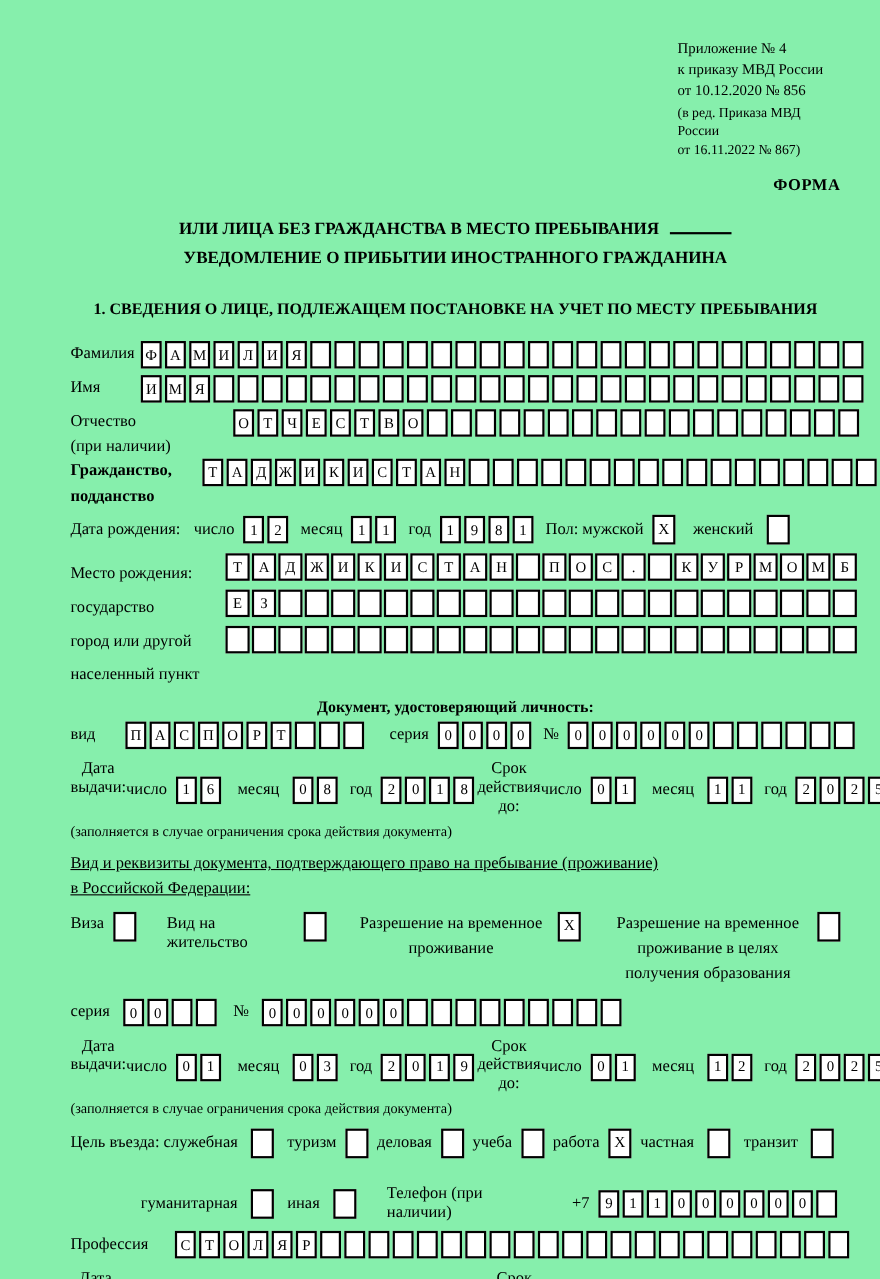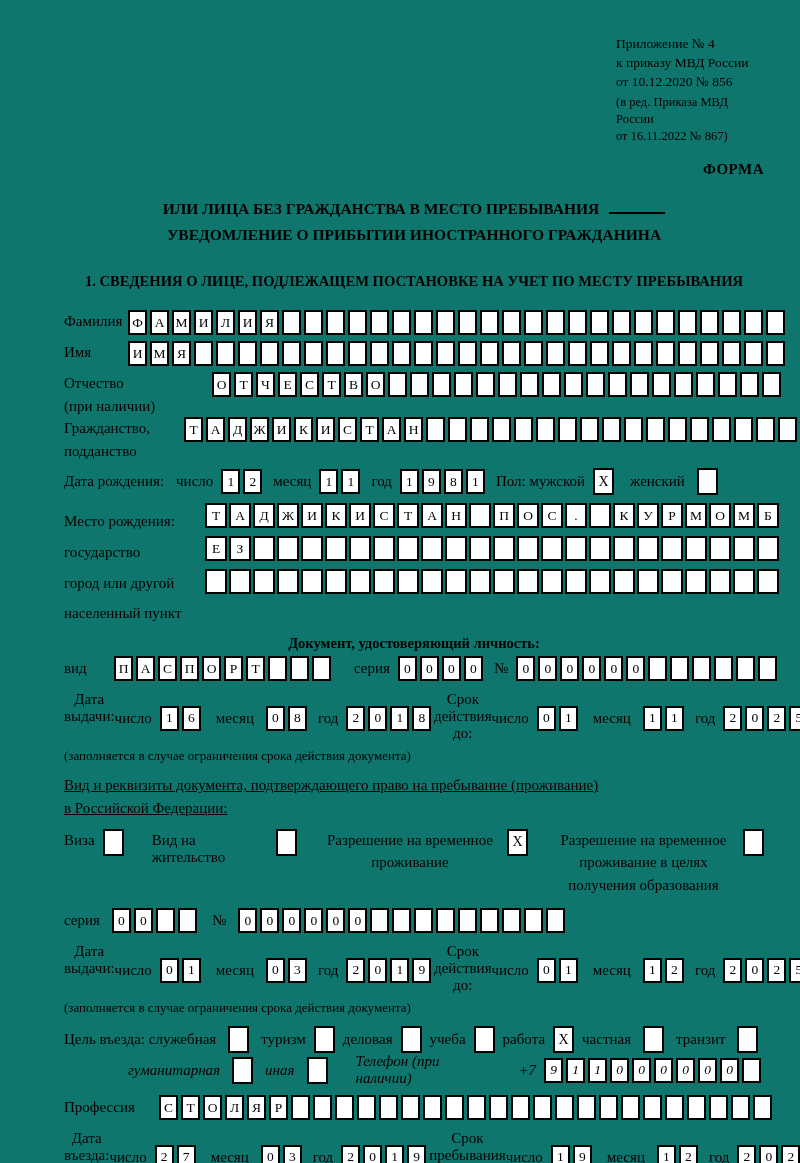--- a/index.html
+++ b/index.html
@@ -1,17 +1,17 @@
 <!DOCTYPE html>
 <html><head>
 <meta charset="utf-8">
 <style>
   html,body { margin:0; padding:0; background:#888; }
   .page {
-    width:800px; height:1163px; background:#0f766e; color:#000;
+    width:800px; height:1163px; background:#86efac; color:#000;
     font-family:"Liberation Serif","DejaVu Serif",serif;
     font-size:15px; box-sizing:border-box;
     padding:34px 36px 12px 64px; position:relative; overflow:hidden;
   }
   .appendix { margin-left:552px; font-size:13.5px; line-height:1.42; }
   .appendix .amend { font-size:12.5px; margin-top:3px; line-height:1.35; }
   .forma { text-align:right; font-weight:bold; font-size:15px; margin-top:16px; letter-spacing:0.5px; }
   .title { text-align:center; font-weight:bold; font-size:15.5px; margin-top:18px; line-height:1.65; }
   .blank-line { display:inline-block; width:56px; border-bottom:2px solid #000; margin-left:10px; }
   .section-heading { font-weight:bold; font-size:14.6px; margin-top:26px; text-align:center; white-space:nowrap; }
@@ -178,21 +178,21 @@
         <span class="cell"></span>
         <span class="cell"></span>
         <span class="cell"></span>
         <span class="cell"></span>
         <span class="cell"></span>
         <span class="cell"></span>
       </div>
   </div>
 
   <div class="frow" style="margin-top:2px;">
-    <div class="flabel" style="width:120px;">
+    <div class="flabel" style="width:120px;font-weight:bold;">
       <div>Гражданство,</div>
       <div style="margin-top:6px;">подданство</div>
     </div>
     <div class="cells">
         <span class="cell">Т</span>
         <span class="cell">А</span>
         <span class="cell">Д</span>
         <span class="cell">Ж</span>
         <span class="cell">И</span>
         <span class="cell">К</span>
@@ -599,21 +599,21 @@
     <span class="sp gap8"></span>
     <span class="lbl">частная</span>
     <span class="sp gap12"></span>
     <span class="cb"></span>
     <span class="sp gap12"></span>
     <span class="lbl">транзит</span>
     <span class="sp gap12"></span>
     <span class="cb"></span>
   </div>
 
-  <div class="purpose-row" style="margin-left:64px; margin-top:0;font-style:italic;">
+  <div class="purpose-row" style="margin-left:64px; margin-top:24px;">
     <span class="lbl">гуманитарная</span>
     <span class="sp gap12"></span>
     <span class="cb"></span>
     <span class="sp gap12"></span>
     <span class="lbl">иная</span>
     <span class="sp gap12"></span>
     <span class="cb"></span>
     <span class="sp gap28"></span>
     <span class="lbl">Телефон (при наличии)</span>
     <span class="sp gap28"></span>

